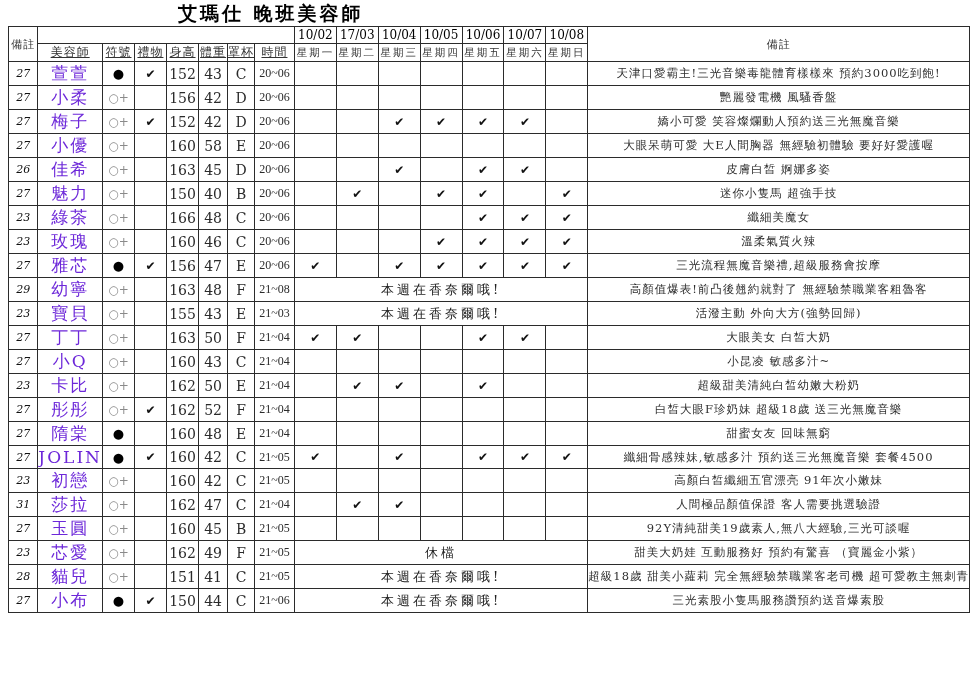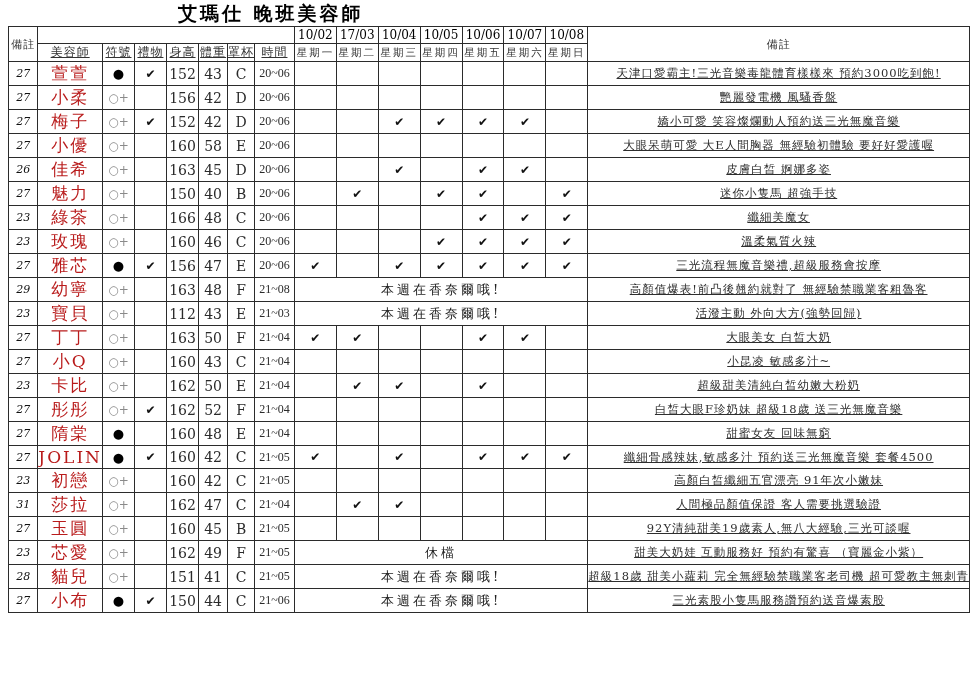--- a/index.html
+++ b/index.html
@@ -24,31 +24,31 @@
     font-weight:normal;
   }
   .h1{height:17px;margin-left:44px;}
   .h2{height:17px;}
   tbody tr{height:23px;}
   .left-note-head,.right-note-head{font-size:11px;color:#333;letter-spacing:1px;}
   .date-head{font-size:12px;font-weight:bold;font-family:"DejaVu Serif",serif;color:#000;}
   .col-label{font-size:12px;color:#333;letter-spacing:1px;text-decoration:underline;}
   .weekday{font-size:10.5px;color:#333;letter-spacing:2px;}
   td.age{font-size:11px;font-weight:bold;font-style:italic;color:#111;}
-  td.name{font-size:17px;font-weight:bold;letter-spacing:2px;color:#b91c1c;}
+  td.name{font-size:17px;font-weight:bold;letter-spacing:2px;color:#6d28d9;}
   td.symbol.filled{font-size:13px;color:#000;}
   td.symbol.open{font-size:12px;color:#8a8a8a;letter-spacing:0;}
   td.gift,td.day{font-size:12px;font-weight:bold;color:#111;}
   td.num{font-size:14px;color:#2a2a2a;}
   td.cup{font-size:14px;color:#2a2a2a;font-family:"DejaVu Serif",serif;}
   td.time{font-size:12px;color:#2a2a2a;letter-spacing:0;font-family:Liberation Serif, serif;}
   td.span-cell{font-size:13px;color:#222;letter-spacing:3px;}
   td.note{
     text-align:left;font-size:11.5px;color:#2e2e2e;
-    padding-left:6px;letter-spacing:1px;text-decoration:underline;
+    padding-left:6px;letter-spacing:1px;
   }
 </style>
 </head>
 <body>
 
 <div class="title">艾瑪仕 晚班美容師</div>
 
 <table class="sched">
   <colgroup>
     <col style="width:32px">
@@ -271,21 +271,21 @@
         <td class="cup">F</td>
         <td class="time">21~08</td>
         <td class="span-cell" colspan="7">本週在香奈爾哦!</td>
         <td class="note">高顏值爆表!前凸後翹約就對了 無經驗禁職業客粗魯客</td>
       </tr>
       <tr>
         <td class="age">23</td>
         <td class="name">寶貝</td>
         <td class="symbol open">○+</td>
         <td class="gift"></td>
-        <td class="num">112</td>
+        <td class="num">155</td>
         <td class="num">43</td>
         <td class="cup">E</td>
         <td class="time">21~03</td>
         <td class="span-cell" colspan="7">本週在香奈爾哦!</td>
         <td class="note">活潑主動 外向大方(強勢回歸)</td>
       </tr>
       <tr>
         <td class="age">27</td>
         <td class="name">丁丁</td>
         <td class="symbol open">○+</td>

